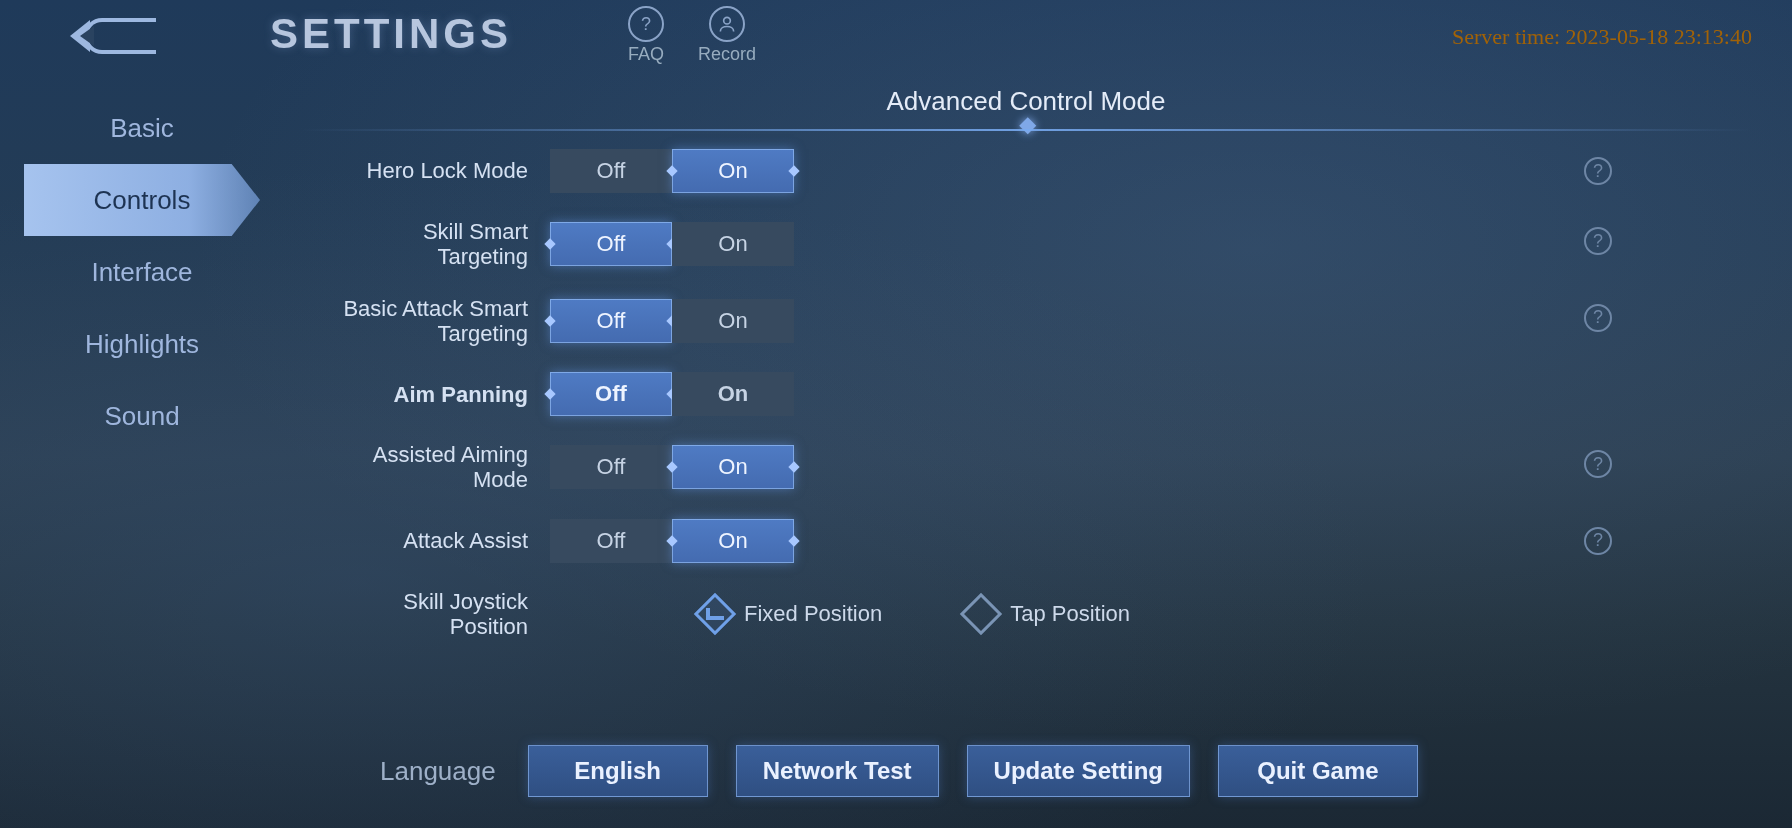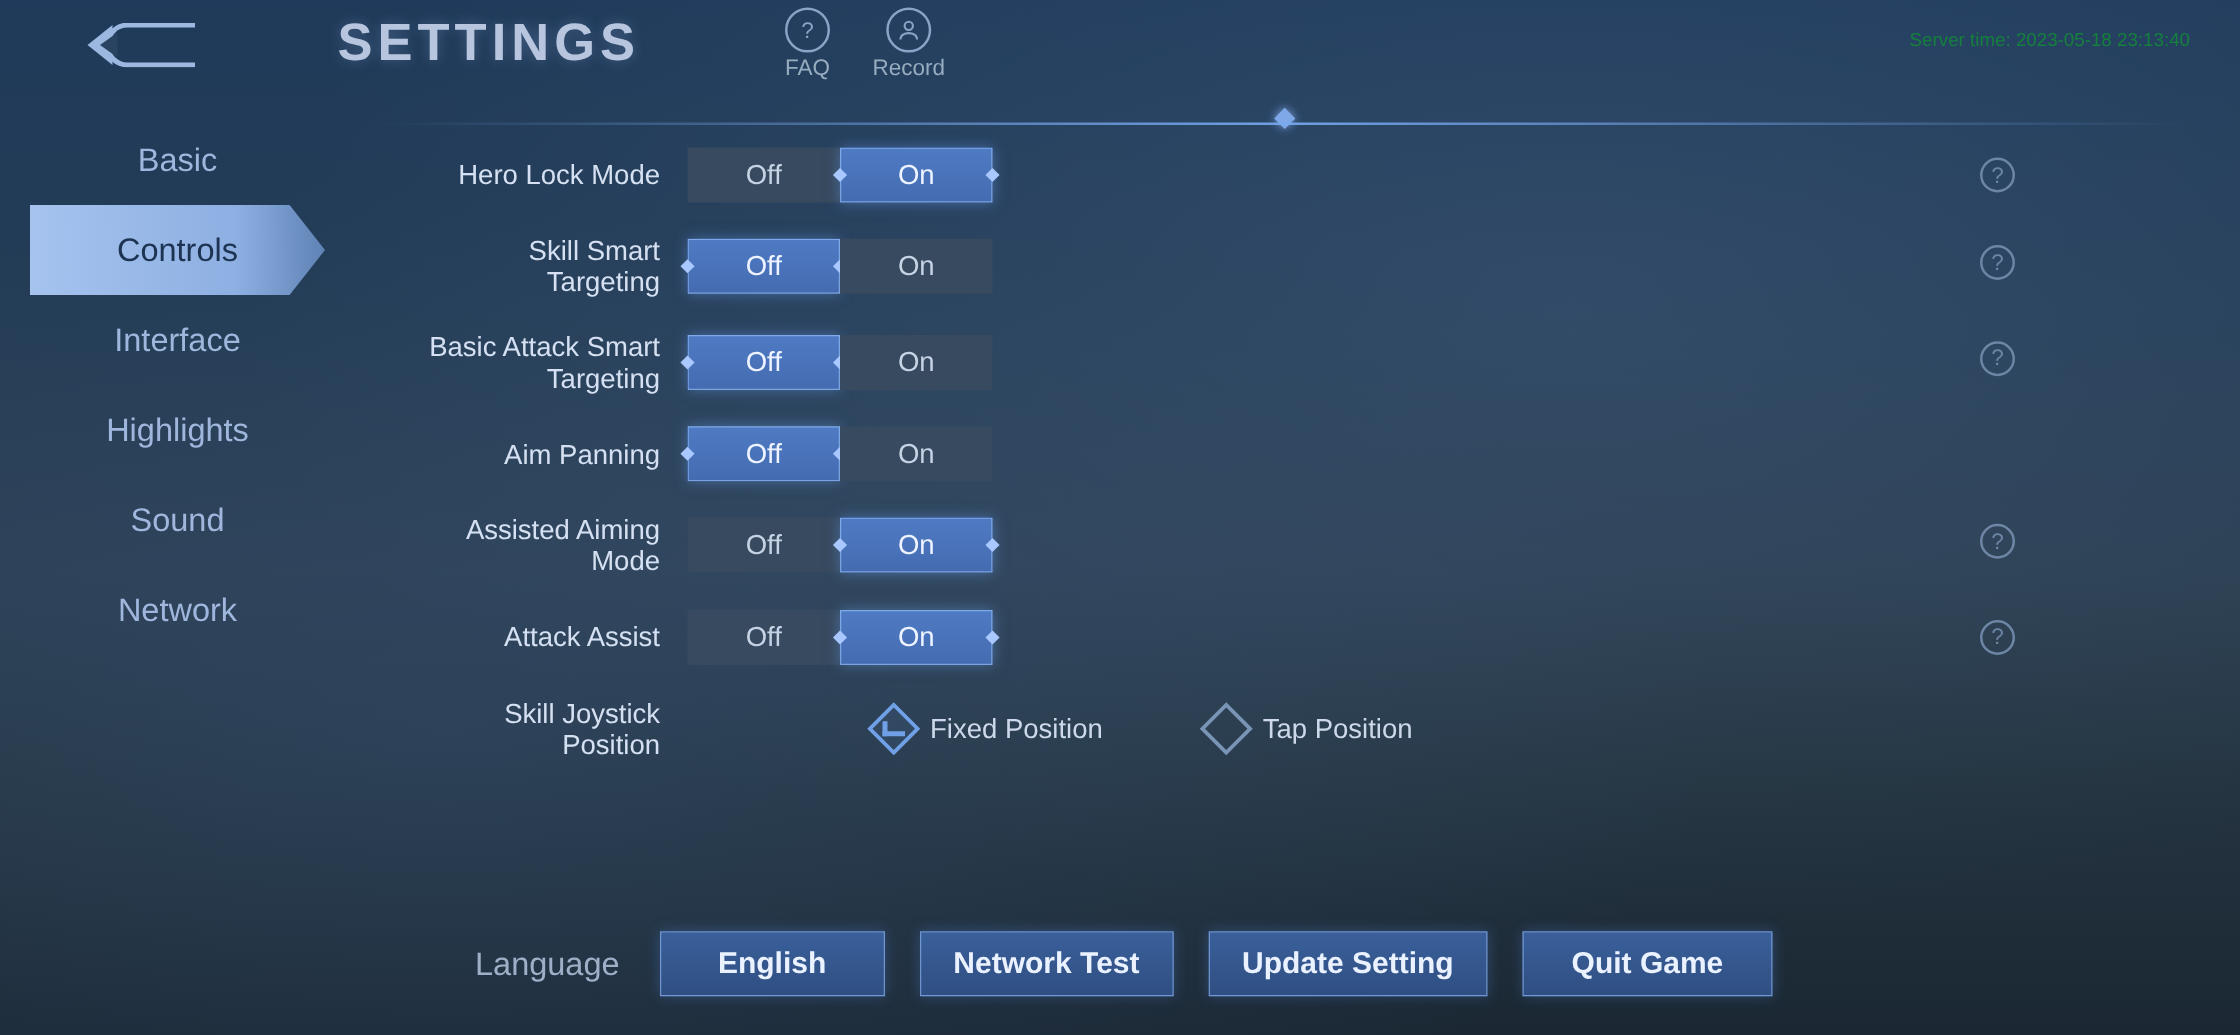--- a/index.html
+++ b/index.html
@@ -38,21 +38,21 @@
     text-shadow: 0 0 10px rgba(150,180,230,0.3);
   }
   .top-icons { position: absolute; left: 628px; top: 6px; display: flex; gap: 34px; }
   .top-icon { display: flex; flex-direction: column; align-items: center; gap: 2px; cursor: pointer; }
   .top-icon .ic {
     width: 36px; height: 36px; border-radius: 50%; border: 2px solid #8aa3c7;
     display:flex; align-items:center; justify-content:center; color:#8aa3c7; font-size:18px;
   }
   .top-icon span { font-size: 18px; color: #97acbf; }
   .server-time {
-    position: absolute; right: 40px; top: 24px; font-size: 15px; color: #15803d;
+    position: absolute; right: 40px; top: 24px; font-size: 22px; color: #a16207; font-family: Liberation Serif, serif;
   }
 
   
   .sidebar { position: absolute; left: 0; top: 92px; width: 260px; }
   .side-item {
     height: 72px; display: flex; align-items: center; justify-content: center;
     font-size: 26px; color: #9fb6dd; cursor: pointer; position: relative; margin-left: 24px;
   }
   .side-item.active {
     background: linear-gradient(90deg, rgba(180,210,255,0.9) 0%, rgba(160,195,250,0.85) 70%, rgba(120,160,220,0.7) 100%);
@@ -161,25 +161,25 @@
     <span>Server time: </span><span>2023-05-18 23:13:40</span>
   </div>
 </div>
 
 <div class="sidebar" id="sidebar">
     <div class="side-item">Basic</div>
     <div class="side-item active">Controls</div>
     <div class="side-item">Interface</div>
     <div class="side-item">Highlights</div>
     <div class="side-item">Sound</div>
-    <div class="side-item">Network</div>
   </div>
 
 <div class="main">
   <div class="section-title">
+    <span>Advanced Control Mode</span>
     <span class="ornament"></span>
   </div>
   <div class="rows" id="rows">
       <div class="row" style="position: relative;">
         <div class="row-label">Hero Lock Mode</div>
         <div class="toggle">
           <div class="opt">Off</div>
           <div class="opt selected">On</div>
         </div>
         <div class="help" style="top: 8px;">?</div>
@@ -193,21 +193,21 @@
         <div class="help" style="top: 8px;">?</div>
       </div>
       <div class="row" style="position: relative;">
         <div class="row-label">Basic Attack Smart<br>Targeting</div>
         <div class="toggle">
           <div class="opt selected">Off</div>
           <div class="opt">On</div>
         </div>
         <div class="help" style="top: 8px;">?</div>
       </div>
-      <div class="row" style="position: relative;">
+      <div class="row" style="position: relative; font-weight: bold;">
         <div class="row-label">Aim Panning</div>
         <div class="toggle">
           <div class="opt selected">Off</div>
           <div class="opt">On</div>
         </div>
       </div>
       <div class="row" style="position: relative;">
         <div class="row-label">Assisted Aiming<br>Mode</div>
         <div class="toggle">
           <div class="opt">Off</div>

